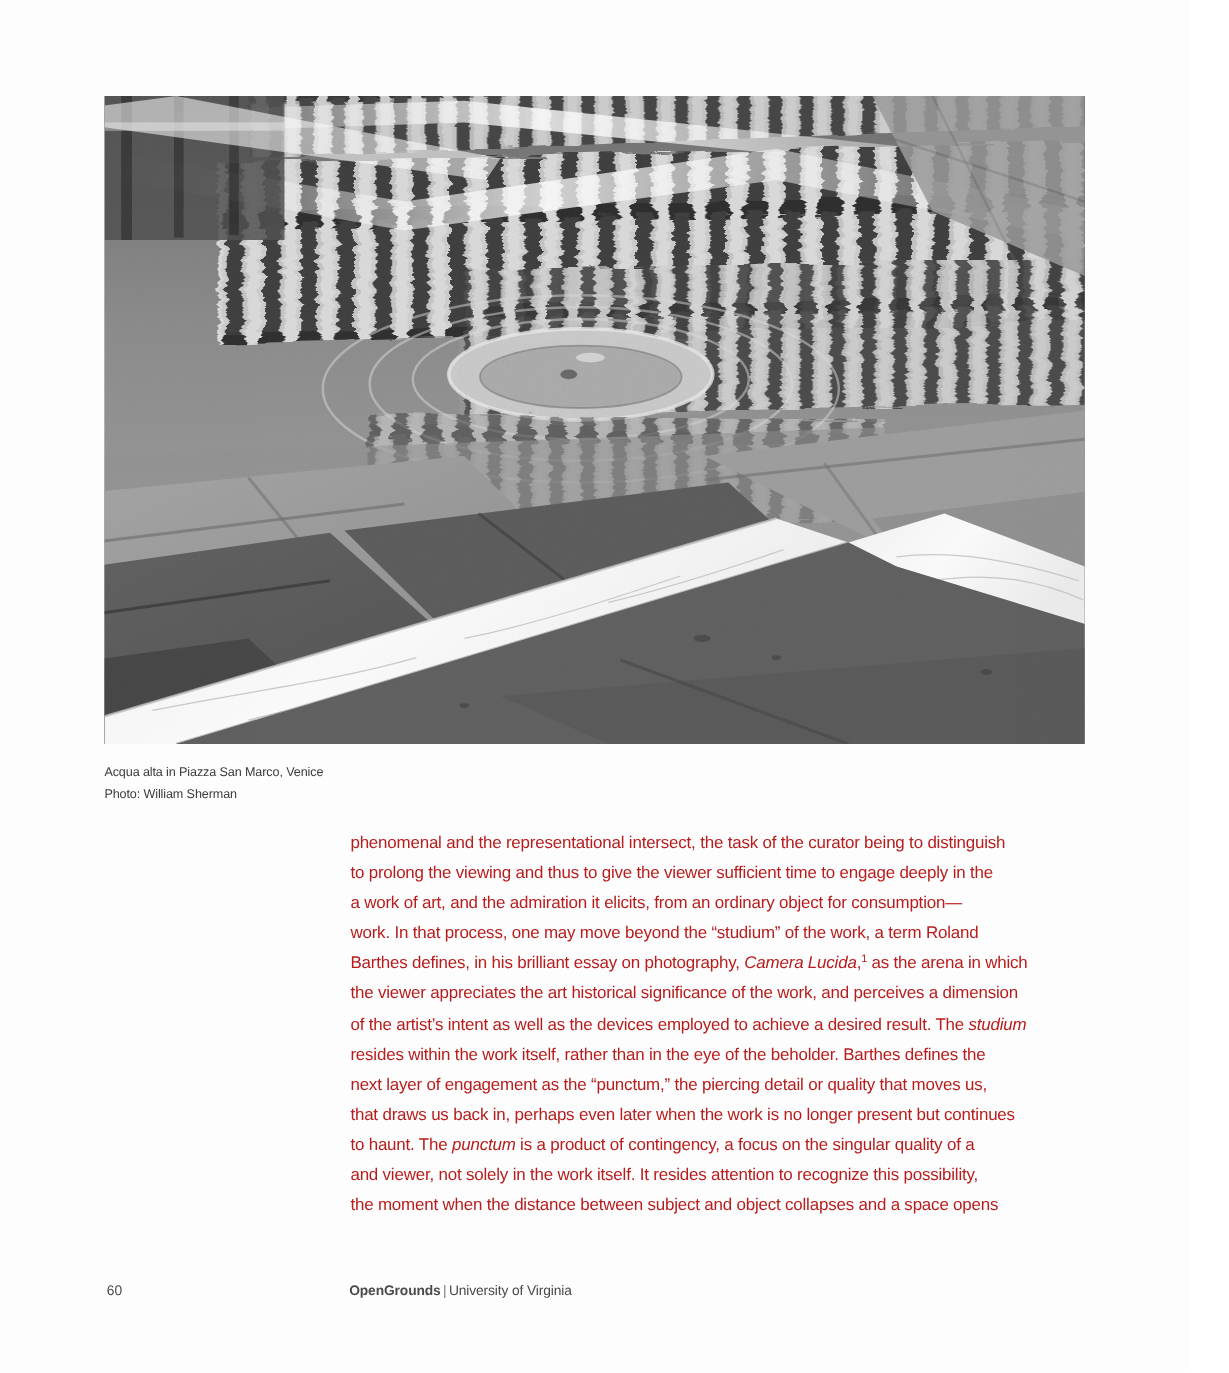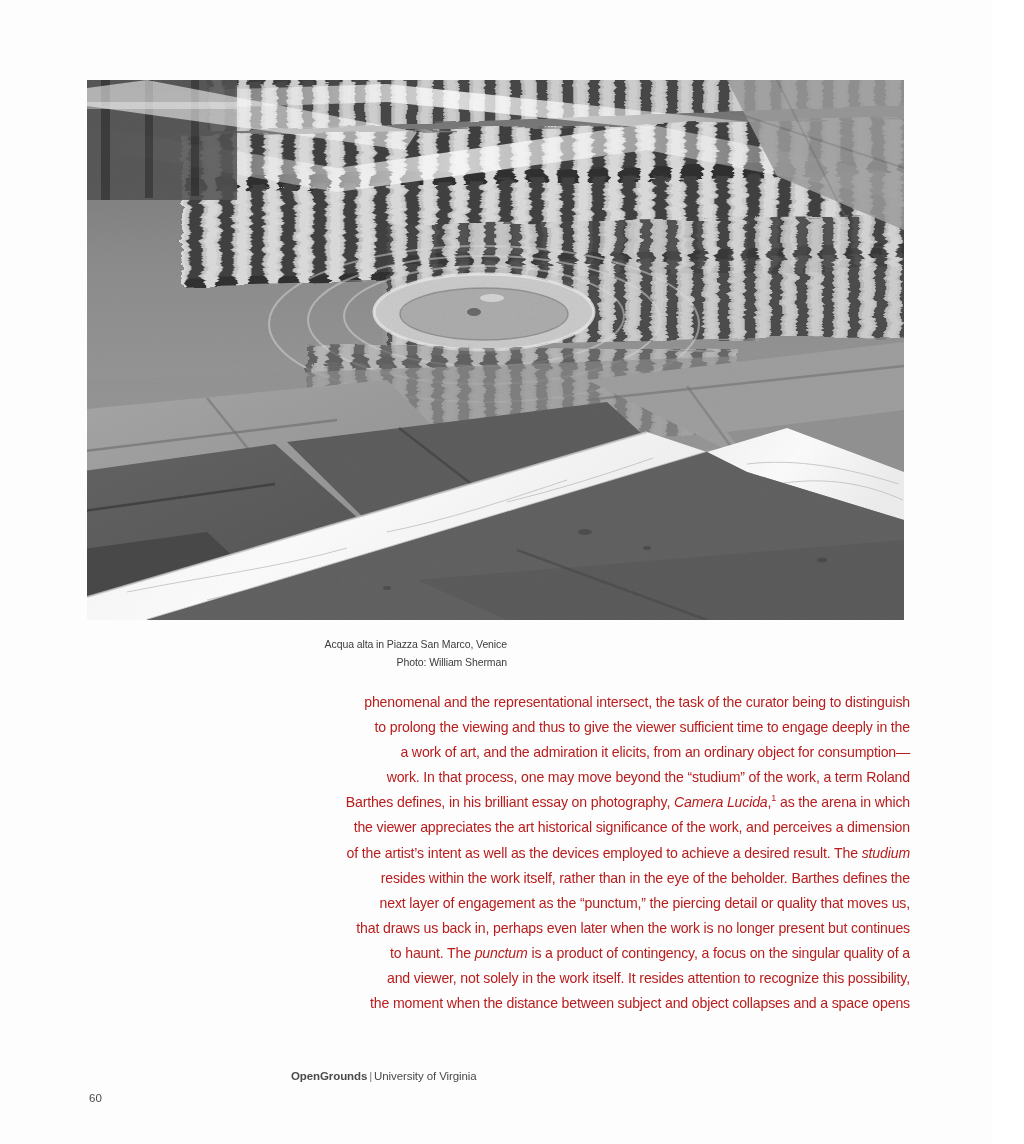--- a/index.html
+++ b/index.html
@@ -10,21 +10,20 @@
   body {
     font-family: "Liberation Sans", sans-serif;
     -webkit-font-smoothing: antialiased;
   }
   .page {
     position: relative;
     width: 992px;
     height: 1144px;
     background: #fdfdfd;
     overflow: hidden;
-    text-align: right;
   }
 
   
   .figure {
     position: absolute;
     left: 87px;
     top: 80px;
     width: 817px;
     height: 540px;
   }
@@ -76,21 +75,20 @@
     width: 1024px;
     height: 22px;
   }
   .folio {
     position: absolute;
     left: 89px;
     top: 0;
     font-size: 11.5px;
     color: #4a4a4a;
     letter-spacing: 0px;
-    margin-top: 22px;
   }
   .runner {
     position: absolute;
     left: 291px;
     top: 0;
     font-size: 11.5px;
     color: #4a4a4a;
     letter-spacing: -0.1px;
     white-space: nowrap;
   }

